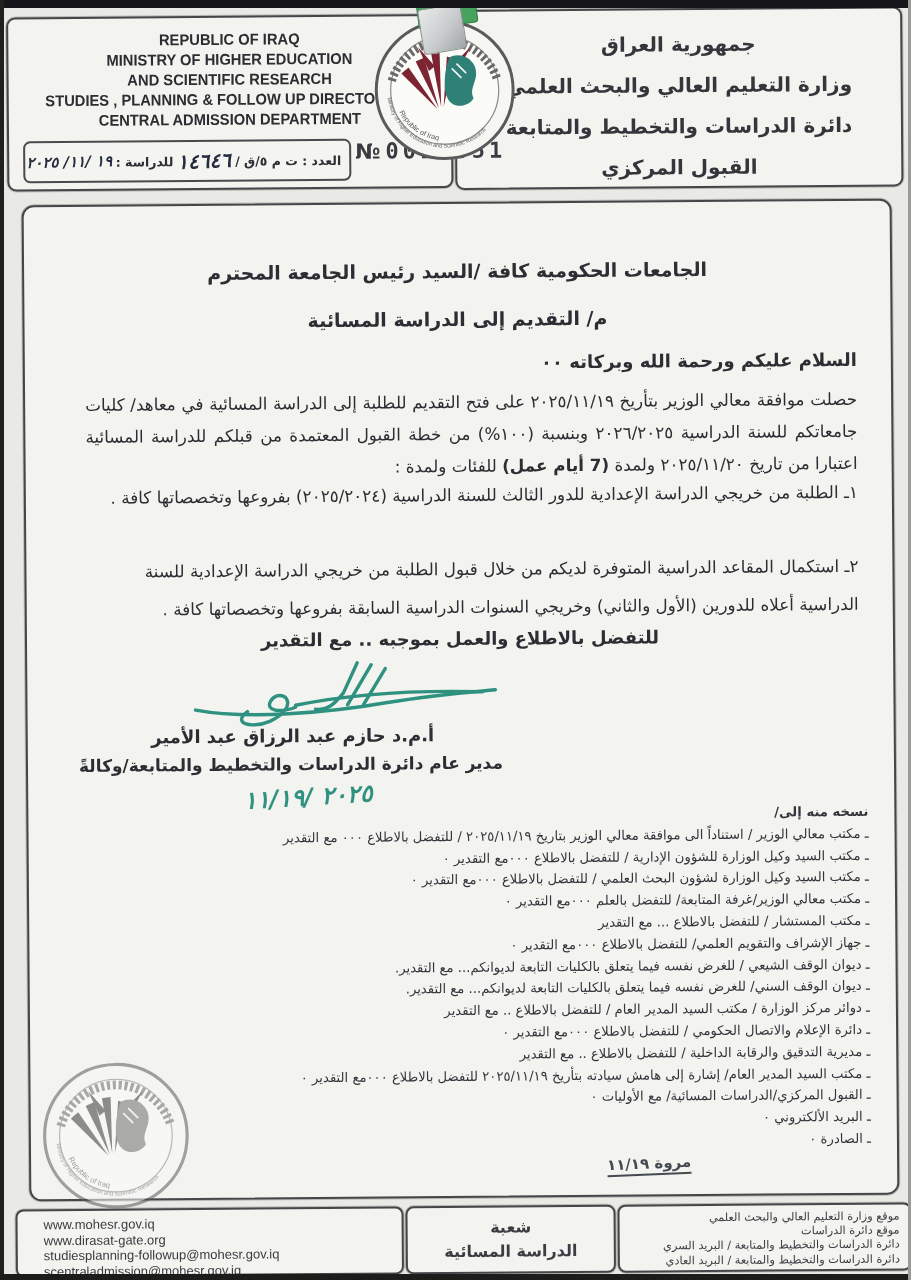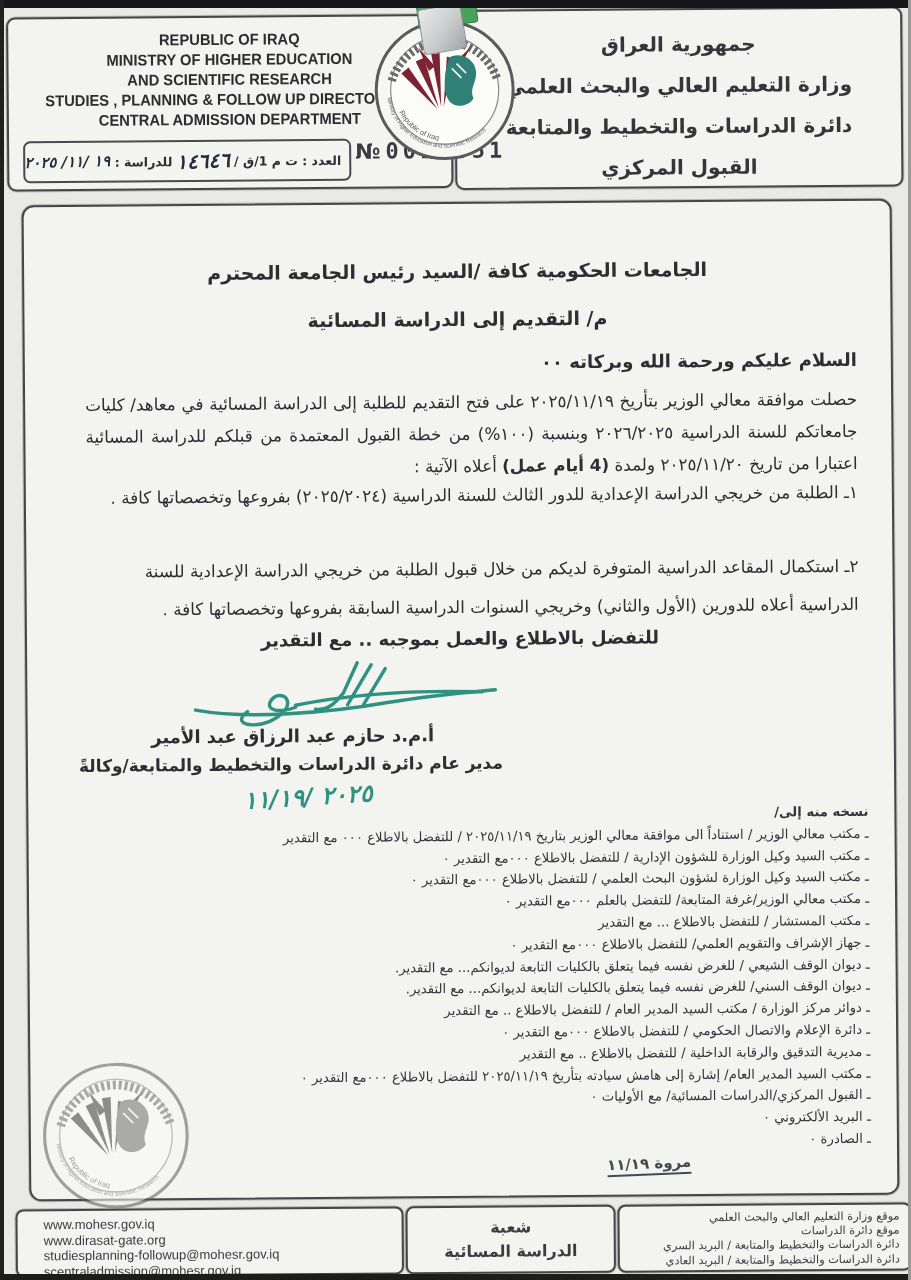--- a/index.html
+++ b/index.html
@@ -82,21 +82,21 @@
 
   <div class="box hdr-left">
     <div class="en">
       <div>REPUBLIC OF IRAQ</div>
       <div>MINISTRY OF HIGHER EDUCATION</div>
       <div>AND SCIENTIFIC RESEARCH</div>
       <div>STUDIES , PLANNING &amp; FOLLOW UP DIRECTORATE</div>
       <div>CENTRAL ADMISSION DEPARTMENT</div>
     </div>
     <div class="numbox">
-      <span>العدد : ت م 1/ق /</span>
+      <span>العدد : ت م ٥/ق /</span>
       <span class="hand hand-num">١٤٦٤٦</span>
       <span>للدراسة :</span>
       <span class="hand hand-date">١٩ /١١/ ٢٠٢٥</span>
     </div>
   </div>
 
   <div class="serial">
     <span class="no">№</span>
     <span class="digits">0010351</span>
   </div>
@@ -143,21 +143,21 @@
       <path d="M66,42 L74,50 M70,38 L78,46" stroke="#f2f2ee" stroke-width="1.4"></path>
     </g>
   </svg>
 
   <div class="box main">
     <div class="main-inner">
       <div class="abs to-line center">الجامعات الحكومية كافة /السيد رئيس الجامعة المحترم</div>
       <div class="abs subject center">م/ التقديم إلى الدراسة المسائية</div>
       <div class="abs greeting">السلام عليكم ورحمة الله وبركاته ٠٠</div>
 
-      <div class="abs para"><span>حصلت موافقة معالي الوزير بتأريخ ٢٠٢٥/١١/١٩ على فتح التقديم للطلبة إلى الدراسة المسائية في معاهد/ كليات جامعاتكم للسنة الدراسية ٢٠٢٦/٢٠٢٥  وبنسبة (١٠٠%) من خطة القبول المعتمدة من قبلكم للدراسة المسائية اعتبارا من تاريخ ٢٠٢٥/١١/٢٠ ولمدة </span><b>(4 أيام عمل)</b><span> أعلاه الآتية :</span></div>
+      <div class="abs para"><span>حصلت موافقة معالي الوزير بتأريخ ٢٠٢٥/١١/١٩ على فتح التقديم للطلبة إلى الدراسة المسائية في معاهد/ كليات جامعاتكم للسنة الدراسية ٢٠٢٦/٢٠٢٥  وبنسبة (١٠٠%) من خطة القبول المعتمدة من قبلكم للدراسة المسائية اعتبارا من تاريخ ٢٠٢٥/١١/٢٠ ولمدة </span><b>(7 أيام عمل)</b><span> للفئات ولمدة :</span></div>
 
       <div class="abs item1">١ـ الطلبة من خريجي الدراسة الإعدادية للدور الثالث للسنة الدراسية (٢٠٢٥/٢٠٢٤) بفروعها وتخصصاتها كافة .</div>
       <div class="abs item2">٢ـ استكمال المقاعد الدراسية المتوفرة لديكم من خلال قبول الطلبة  من خريجي الدراسة الإعدادية للسنة الدراسية أعلاه للدورين (الأول والثاني) وخريجي السنوات الدراسية السابقة بفروعها وتخصصاتها كافة .</div>
       <div class="abs closing center">للتفضل بالاطلاع والعمل بموجبه .. مع التقدير</div>
 
       <svg class="abs sig-svg" viewBox="0 0 330 78">
         <g fill="none" stroke="#2f9180" stroke-width="3.4" stroke-linecap="round">
           <path d="M18,56 C70,66 150,60 210,50 C255,43 295,40 318,38"></path>
           <path d="M70,58 C48,74 92,78 108,56 C116,44 100,36 93,48 C88,57 102,60 118,54"></path>
           <path d="M138,56 C150,58 158,50 166,40 L180,10"></path>

